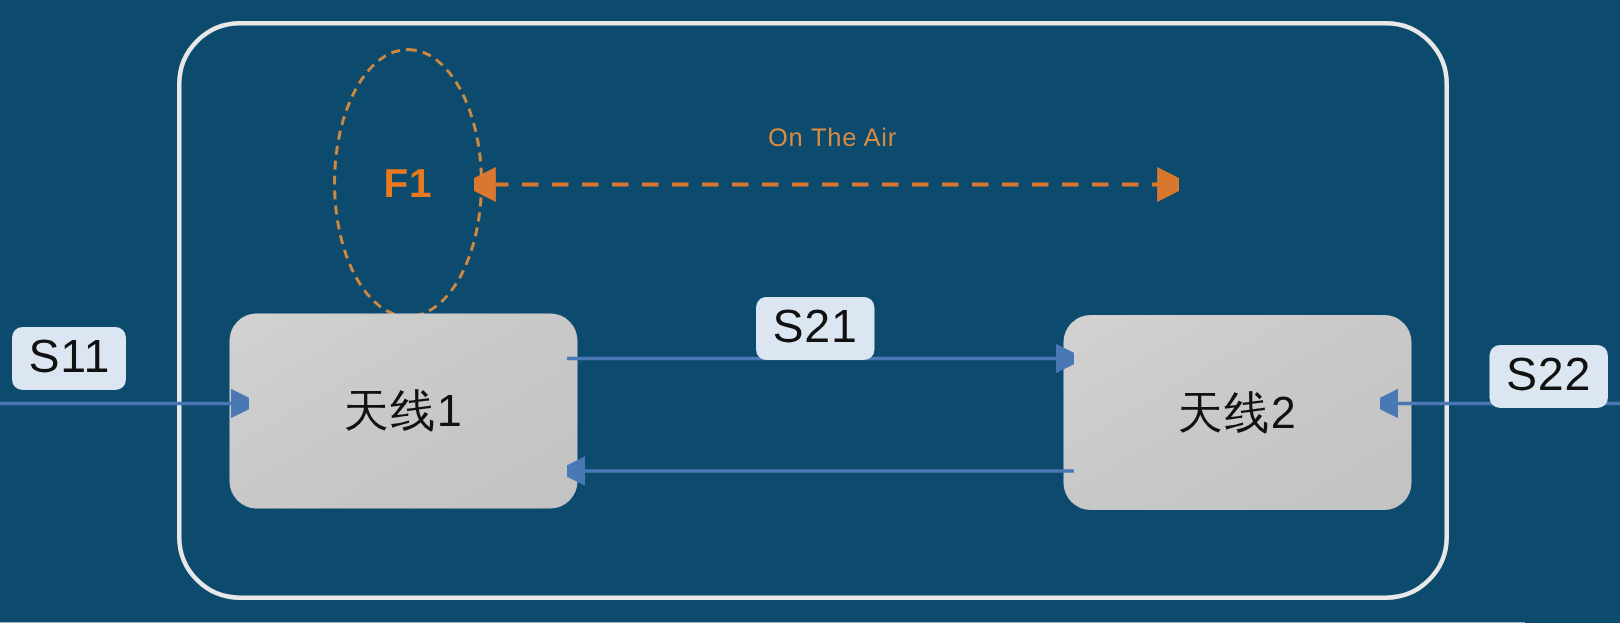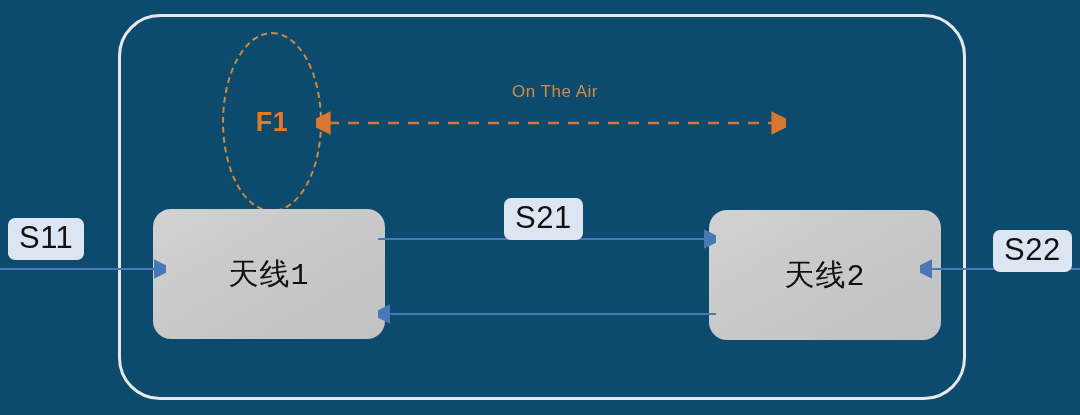--- a/index.html
+++ b/index.html
@@ -40,21 +40,21 @@
     background: linear-gradient(150deg, #d2d2d2 0%, #c9c9c9 45%, #c2c2c2 100%);
     display: flex;
     align-items: center;
     justify-content: center;
     box-sizing: border-box;
   }
   .antenna-box .antenna-label {
     font-size: 30px;
     color: #111111;
     letter-spacing: 1px;
-    font-family: Liberation Mono, monospace;
+    font-family: Liberation Sans, sans-serif;
   }
   #antenna1-box { left: 153px; top: 209px; }
   #antenna2-box { left: 709px; top: 210px; }
 
   
   .freq-ellipse {
     position: absolute;
     width: 100px;
     height: 180px;
     border: 2.5px dashed #cf8a3f;

